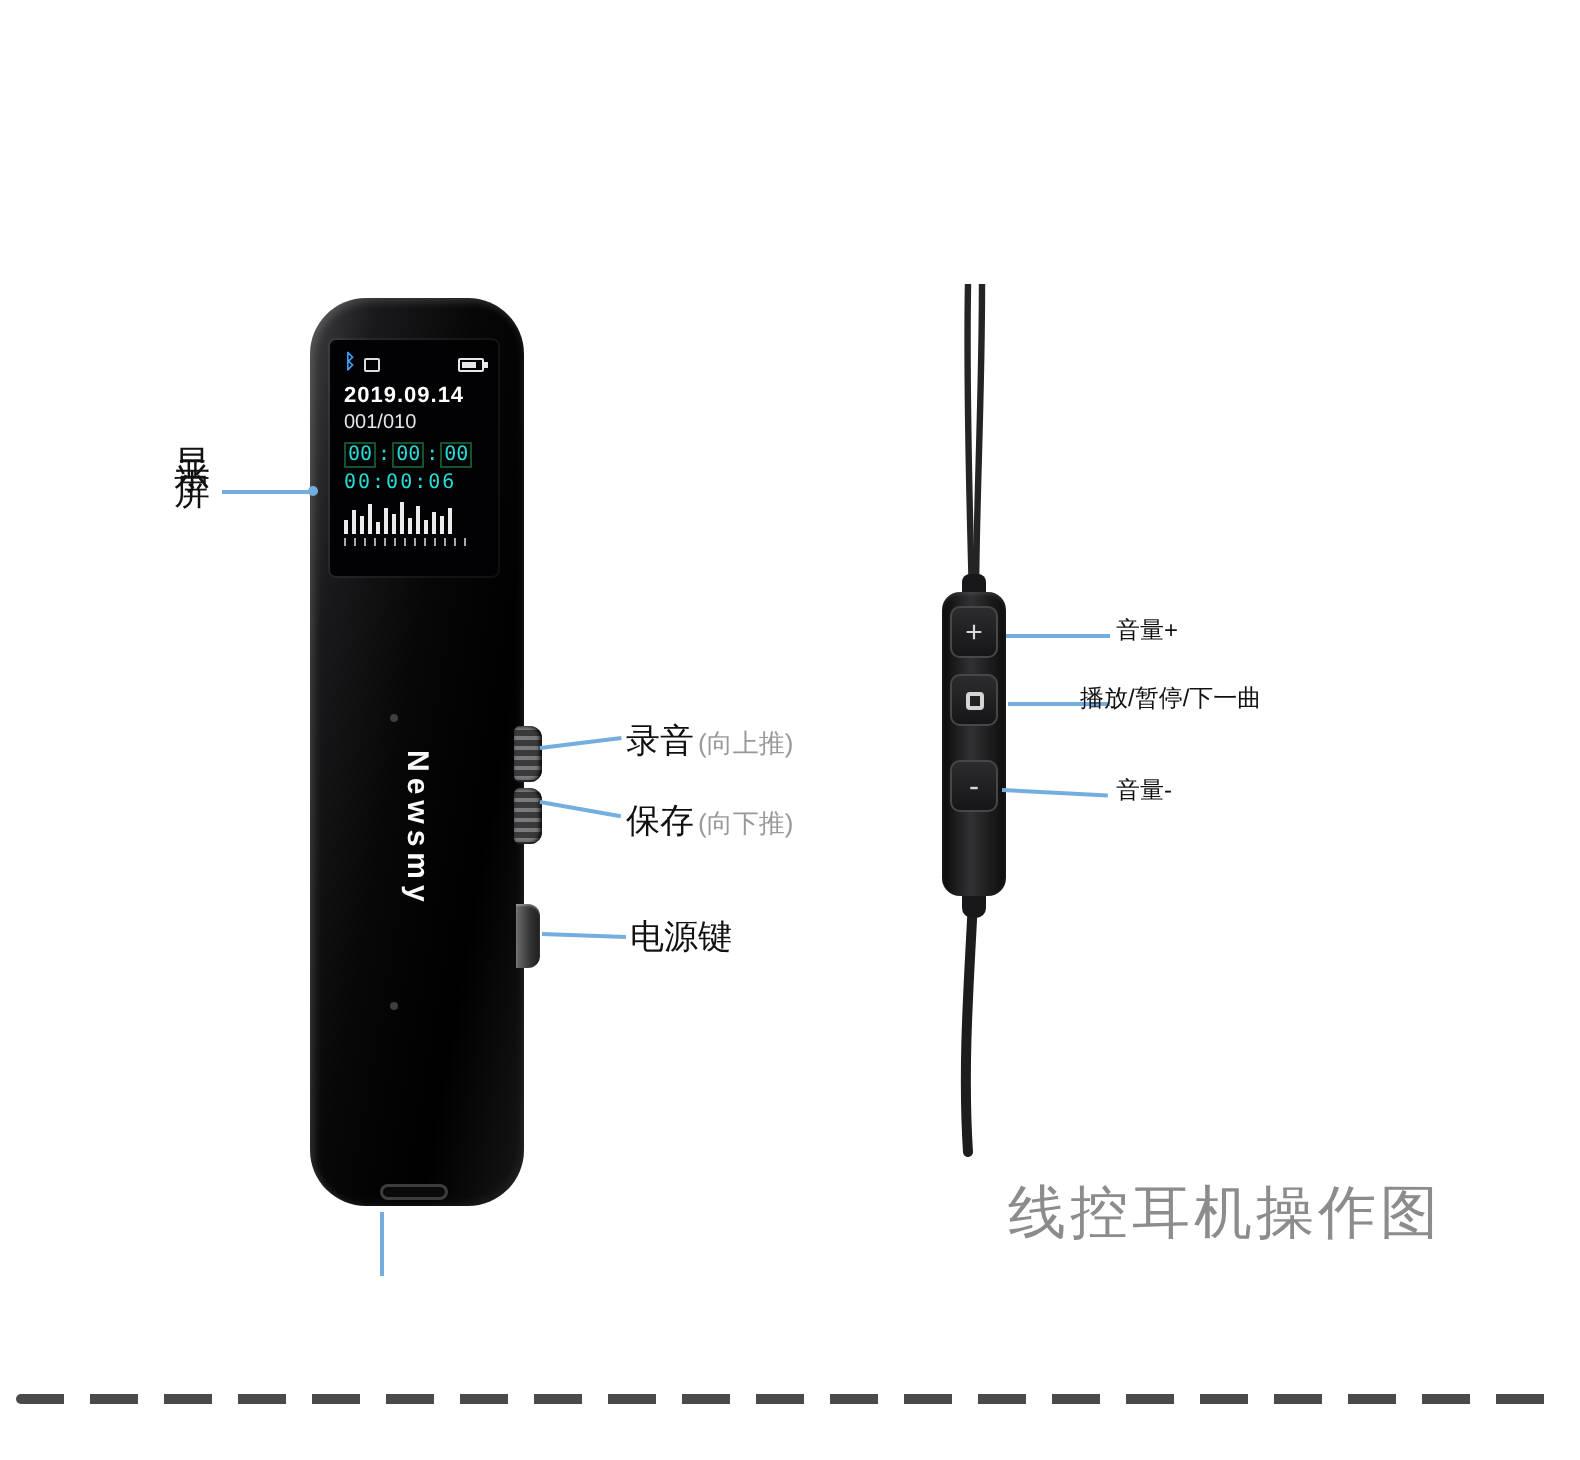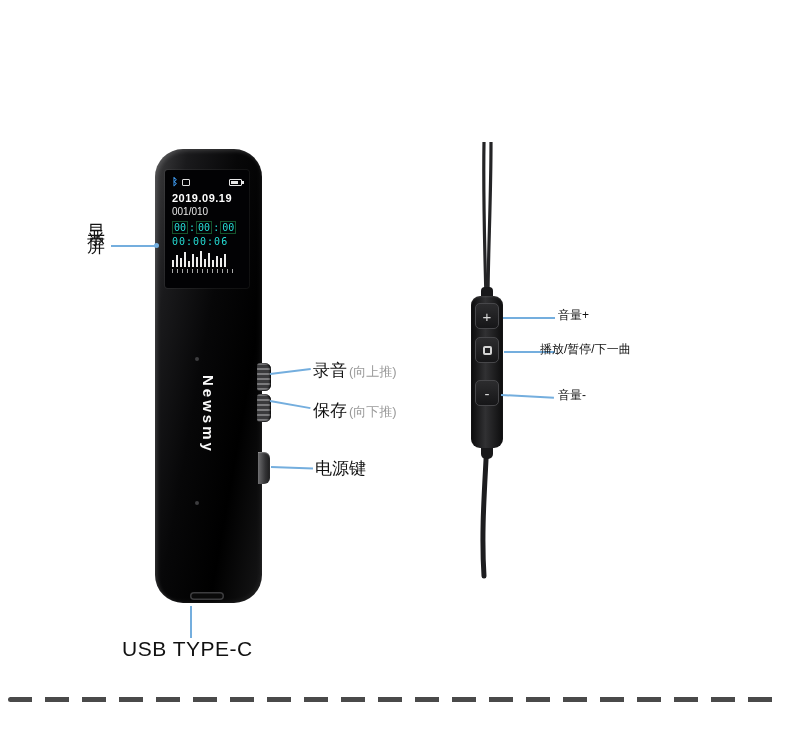--- a/index.html
+++ b/index.html
@@ -89,21 +89,21 @@
 <div class="canvas">
 
 
   <div class="device">
     <div class="screen">
       <div class="scr-status">
         <span class="bt">ᛒ</span>
         <span class="repeat"></span>
         <span class="battery"></span>
       </div>
-      <div class="scr-date">2019.09.19</div>
+      <div class="scr-date">2019.09.14</div>
       <div class="scr-track">001/010</div>
       <div class="scr-time1">
           <i class="tseg">00</i>
           <i class="tcolon">:</i>
           <i class="tseg">00</i>
           <i class="tcolon">:</i>
           <i class="tseg">00</i>
         </div>
       <div class="scr-time2">00:00:06</div>
       <div class="wave">
@@ -149,21 +149,20 @@
   <div class="callout" style="left:313px; top:399px;">
     <span>保存</span><span class="hint">(向下推)</span>
   </div>
 
   <div class="line" style="left:271px; top:466px; width:42px; transform:rotate(2deg);"></div>
   <div class="callout" style="left:315px; top:457px;">
     <span>电源键</span>
   </div>
 
   <div class="vline" style="left:190px; top:606px; height:32px;"></div>
-  <div class="usb-label">USB TYPE-C</div>
 
   <svg class="cable-svg" width="120" height="445" viewBox="0 0 120 445">
     <path d="M44,2 C43,60 45,115 46,160" stroke="#242426" stroke-width="3.2" fill="none"></path>
     <path d="M51,2 C51,60 48,115 48,160" stroke="#242426" stroke-width="3.2" fill="none"></path>
     <path d="M47,300 C45,345 41,390 44,436" stroke="#1d1d1f" stroke-width="5" fill="none" stroke-linecap="round"></path>
   </svg>
   <div class="pod-neck-top"></div>
   <div class="pod-neck-bot"></div>
   <div class="pod">
     <div class="pod-btn pb-1">
@@ -179,16 +178,17 @@
 
   <div class="line" style="left:503px; top:317px; width:52px;"></div>
   <div class="callout r-label" style="left:558px; top:307px;">音量+</div>
 
   <div class="line" style="left:504px; top:351px; width:51px;"></div>
   <div class="callout r-label" style="left:540px; top:341px;">播放/暂停/下一曲</div>
 
   <div class="line" style="left:501px; top:394px; width:53px; transform:rotate(3deg);"></div>
   <div class="callout r-label" style="left:558px; top:387px;">音量-</div>
 
+  <div class="caption">线控耳机操作图</div>
 
   <div class="divider"></div>
 
 </div>
 
 </body></html>

